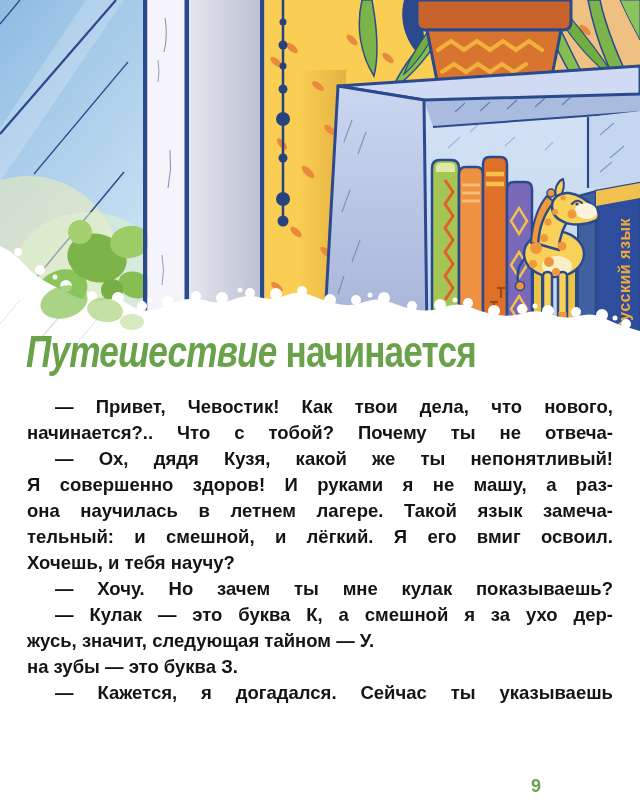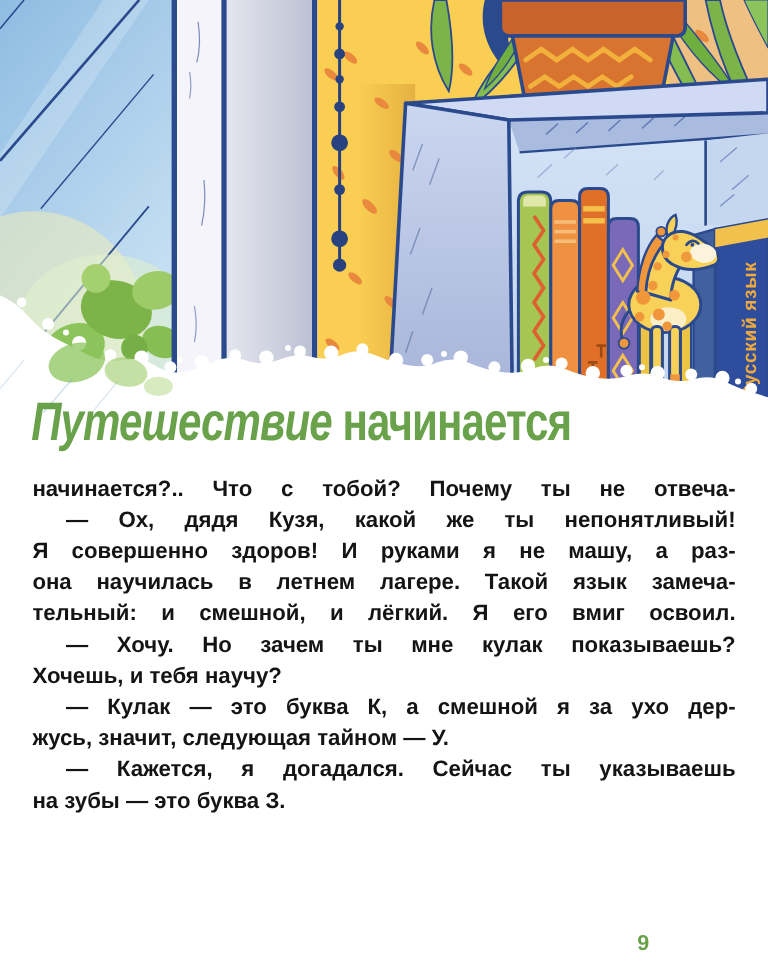--- a/index.html
+++ b/index.html
@@ -309,26 +309,27 @@
     <ellipse cx="132" cy="322" rx="12" ry="8" fill="#A8D174" opacity="0.45"></ellipse>
     <path d="M60,316 l-24,28" stroke="#7FA8D0" stroke-width="1.2" opacity="0.35"></path>
     <path d="M98,318 l-20,24" stroke="#7FA8D0" stroke-width="1" opacity="0.3"></path>
     <path d="M20,300 l-20,24" stroke="#88AFD4" stroke-width="1" opacity="0.3"></path>
   </g>
 </svg>
 
 <h1 class="heading"><span class="it">Путешествие</span> <span>начинается</span></h1>
 
 <div class="bodytext">
+    <div class="line just ind">— Привет, Чевостик! Как твои дела, что нового,</div>
     <div class="line just">начинается?.. Что с тобой? Почему ты не отвеча-</div>
     <div class="line just ind">— Ох, дядя Кузя, какой же ты непонятливый!</div>
     <div class="line just">Я совершенно здоров! И руками я не машу, а раз-</div>
     <div class="line just">она научилась в летнем лагере. Такой язык замеча-</div>
     <div class="line just">тельный: и смешной, и лёгкий. Я его вмиг освоил.</div>
+    <div class="line">Хочешь, и тебя научу?</div>
     <div class="line just ind">— Хочу. Но зачем ты мне кулак показываешь?</div>
-    <div class="line">Хочешь, и тебя научу?</div>
     <div class="line just ind">— Кулак — это буква К, а смешной я за ухо дер-</div>
     <div class="line">жусь, значит, следующая тайном — У.</div>
+    <div class="line">на зубы — это буква З.</div>
     <div class="line just ind">— Кажется, я догадался. Сейчас ты указываешь</div>
-    <div class="line">на зубы — это буква З.</div>
   </div>
 
 <div class="pagenum">9</div>
 
 </body></html>

